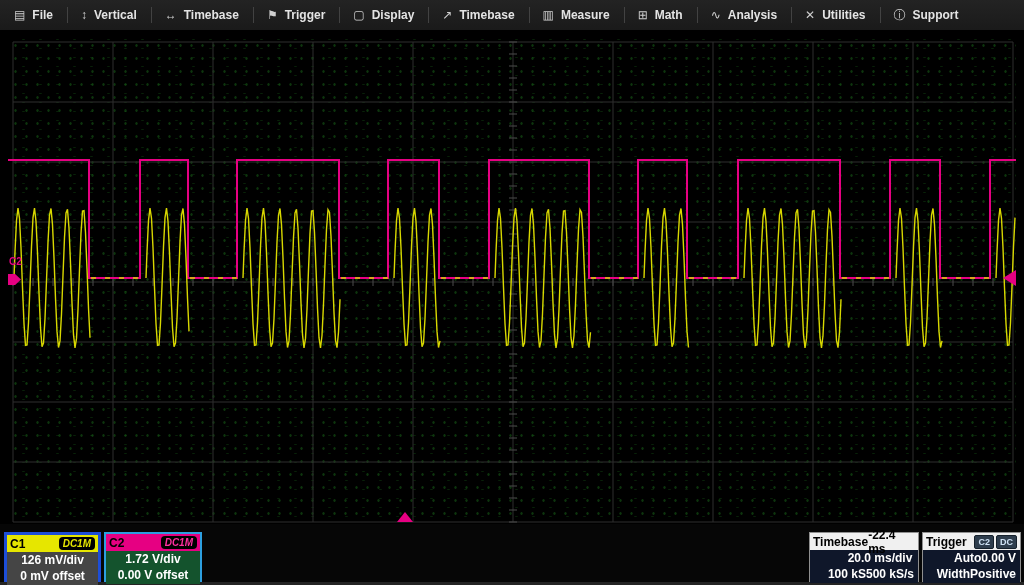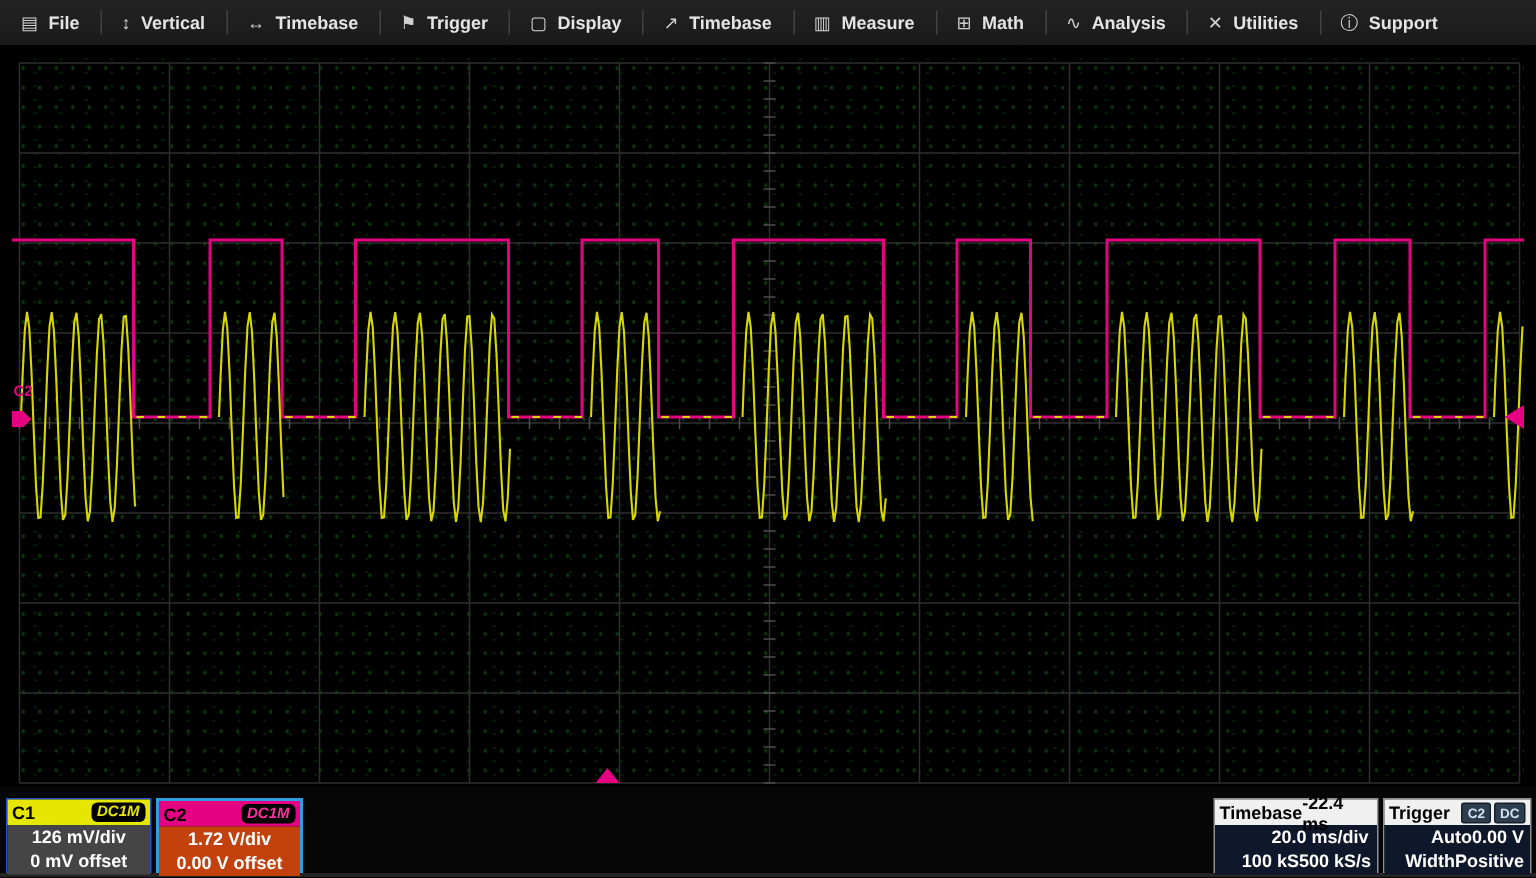--- a/index.html
+++ b/index.html
@@ -73,28 +73,28 @@
   .desc-body { height:33px; padding:0 4px; color:#fff; font-weight:bold; }
   .desc-line {
     height:16px; line-height:16px; display:flex;
     justify-content:flex-end; white-space:nowrap;
   }
   .desc-line.right-only { justify-content:center; }
   .coupling-badge {
     background:#000; border-radius:4px; font-size:10px; font-weight:bold;
     padding:0 4px; line-height:13px;font-style:italic;
   }
-  #c1-box { left:4px; width:97px; border:1px solid #1d4ed8; }
+  #c1-box { left:4px; width:97px; border:3px solid #1d4ed8; }
   #c1-box .desc-head { background:#e6e600; }
   #c1-box .coupling-badge { color:#e6e600; }
   #c1-box .desc-body { background:#454545; }
   #c2-box { left:104px; width:98px; border:2px solid #2d9fe0; }
   #c2-box .desc-head { background:#e60082; }
   #c2-box .coupling-badge { color:#ff2fa0; }
-  #c2-box .desc-body { background:#c2410c; }
+  #c2-box .desc-body { background:#14532d; }
   #tb-box { left:809px; width:110px; border:1px solid #8f8f8f; }
   #tg-box { left:922px; width:99px; border:1px solid #8f8f8f; }
   #tb-box .desc-head, #tg-box .desc-head { background:#f0f0f0; }
   #tb-box .desc-body, #tg-box .desc-body { background:#0f172a;padding-left:36px; }
   .tg-badges { display:flex; gap:2px; }
   .tg-badge {
     background:#2e3d4d; color:#cfe2f5; font-size:9px; font-weight:bold;
     border-radius:2px; padding:0 3px; line-height:12px; border:1px solid #15202b;
   }
 </style>

